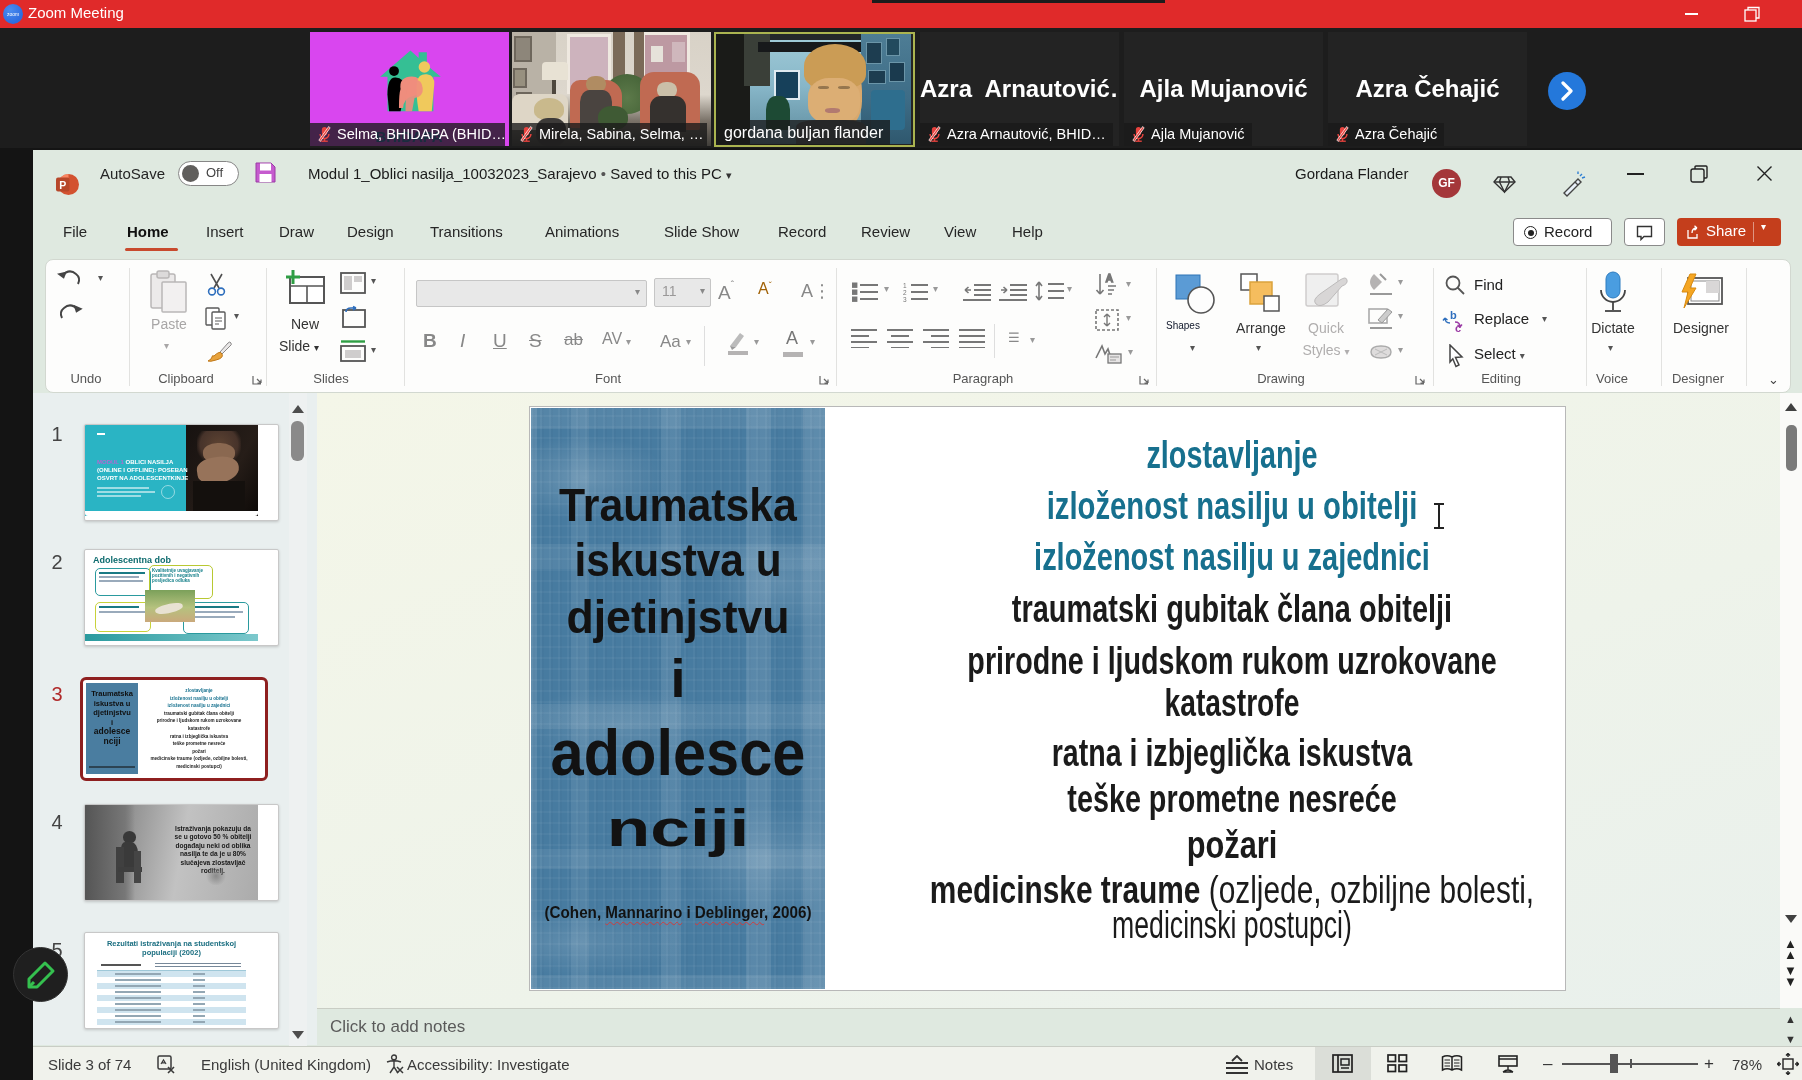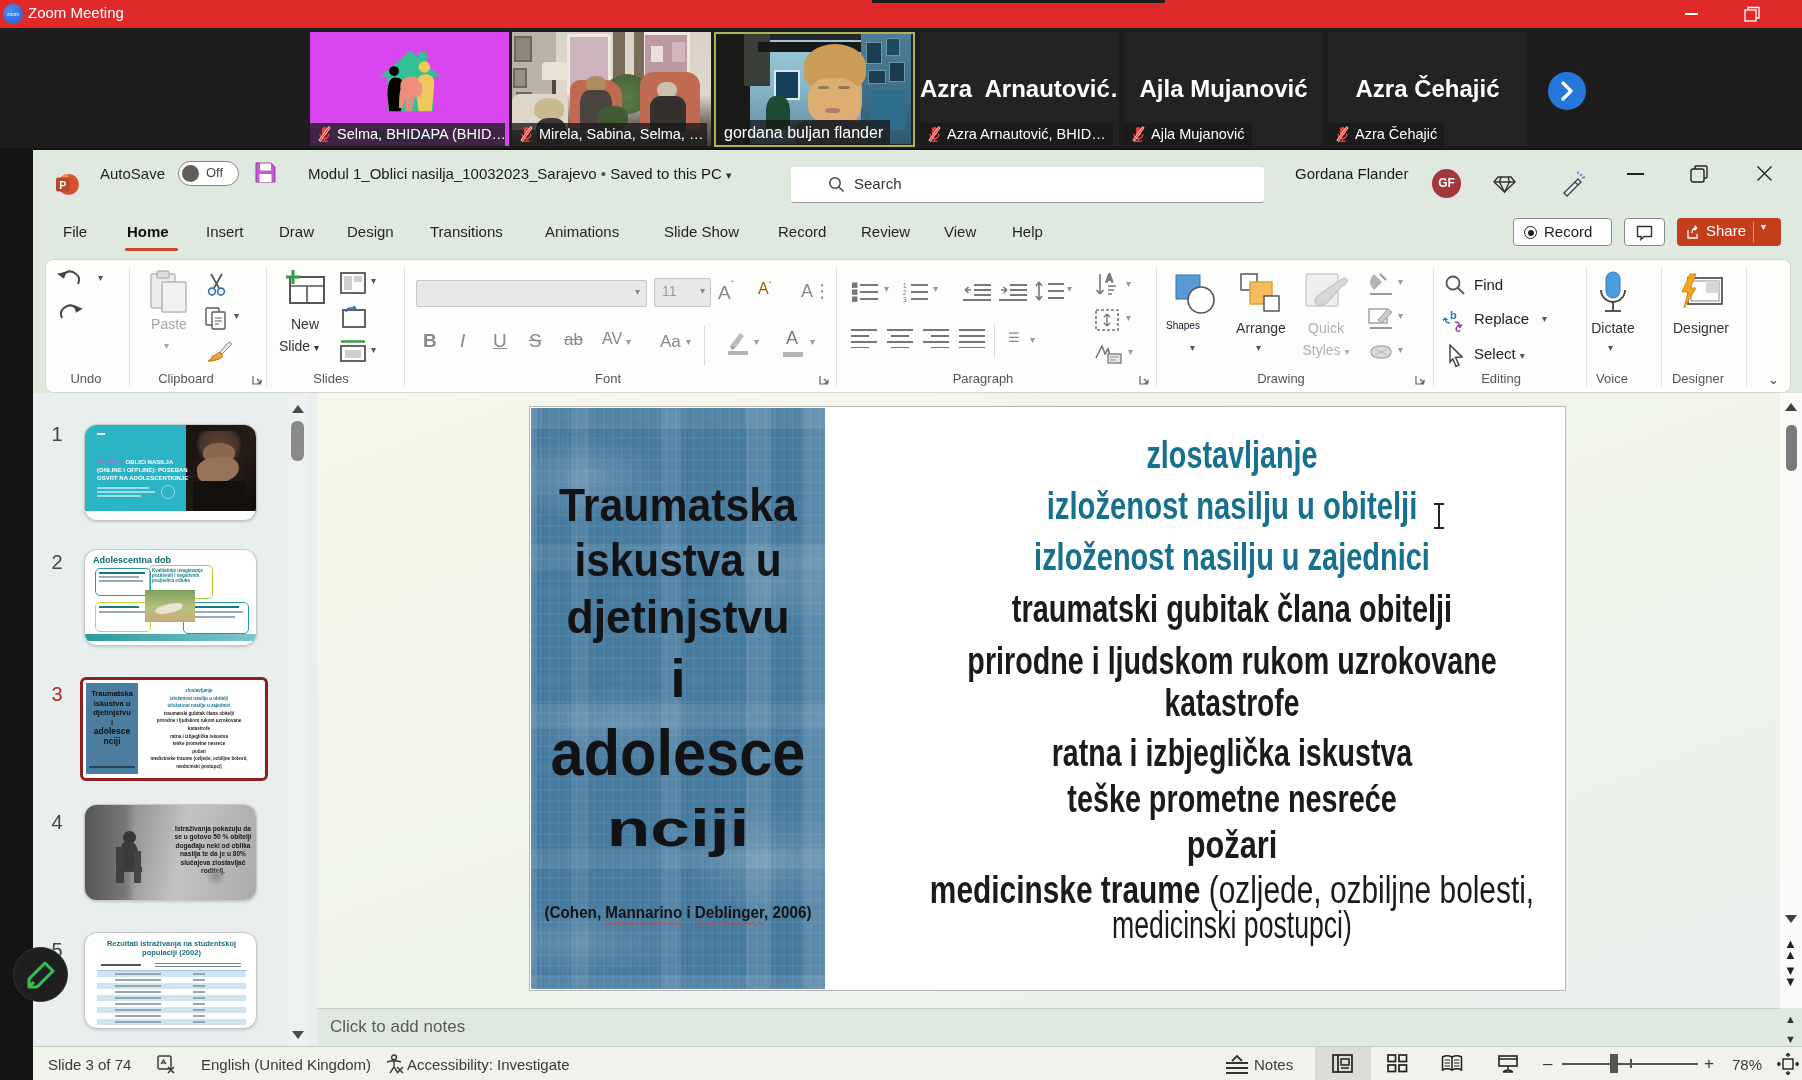--- a/index.html
+++ b/index.html
@@ -57,22 +57,22 @@
         radial-gradient(ellipse 160px 50px at 15% 92%, rgba(255,255,255,.13), transparent 70%),
         linear-gradient(90deg, rgba(255,255,255,.10) 0 6px, transparent 6px 40px, rgba(255,255,255,.07) 40px 58px, transparent 58px 130px, rgba(255,255,255,.09) 130px 150px, transparent 150px 215px, rgba(255,255,255,.10) 215px 240px, transparent 240px 272px, rgba(255,255,255,.12) 272px 294px),
         linear-gradient(0deg, rgba(255,255,255,.08) 0 14px, transparent 14px 120px, rgba(255,255,255,.07) 120px 140px, transparent 140px 260px, rgba(255,255,255,.08) 260px 285px, transparent 285px 420px, rgba(255,255,255,.07) 420px 445px, transparent 445px 560px, rgba(255,255,255,.08) 560px 581px),
         repeating-linear-gradient(90deg, rgba(255,255,255,.04) 0 2px, rgba(0,0,30,.025) 2px 4px, transparent 4px 9px),
         repeating-linear-gradient(0deg, rgba(255,255,255,.04) 0 2px, transparent 2px 11px),
         #477ba0; }
 
   
   .thnum { position:absolute; left:14px; width:20px; text-align:center; font-size:20px; color:#444; }
   .thnum.sel { color:#b02a2a; }
-  .th { position:absolute; left:51px; width:173px; height:97px; background:#fff;
-      border:1px solid #c8c8c8; border-radius:13px; overflow:hidden; box-shadow:0 1px 3px rgba(0,0,0,.18);padding-left:36px; }
+  .th { position:absolute; left:51px; width:195px; height:97px; background:#fff;
+      border:1px solid #c8c8c8; border-radius:2px; overflow:hidden; box-shadow:0 1px 3px rgba(0,0,0,.18);padding-left:36px; }
   .th3box { position:absolute; left:47px; width:188px; height:104px; background:#fff;
       border:3.5px solid #8e1f1f; border-radius:6px; overflow:hidden; }
   #pscroll { position:absolute; left:256px; top:0; width:18px; height:653px; background:#eef1f1; }
 
   
   .bl { position:absolute; left:0; width:294px; text-align:center; color:#121212;
       font-weight:bold; line-height:1.1; }
   .rl { position:absolute; left:297px; width:810px; text-align:center; color:#1b1b1b;
       font-weight:bold; font-size:38px; white-space:nowrap; line-height:44px; }
   .teal { color:#17708e; }
@@ -251,27 +251,20 @@
         <div class="abs" style="left:3px;top:3px;width:17px;height:17px;border-radius:50%;background:#605e5c;"></div>
         <div class="abs" style="left:27px;top:3px;font-size:13px;color:#444;">Off</div>
       </div>
       <svg class="abs" style="left:221px;top:11px;" width="23" height="23" viewBox="0 0 23 23">
         <path d="M2 2 L17 2 L21 6 L21 21 L2 21 Z" fill="#c55bce" stroke="#9b3ba5" stroke-width="1"></path>
         <rect x="6" y="2.5" width="11" height="7" fill="#fff"></rect>
         <rect x="5.5" y="13" width="12" height="8" fill="#fff"></rect>
       </svg>
       <div class="abs" style="left:275px;top:15px;font-size:15px;color:#1b1b1b;">Modul 1_Oblici nasilja_10032023_Sarajevo <span style="color:#555">•</span> Saved to this PC <span style="font-size:11px;color:#333">▾</span></div>
 
-      <div class="abs" style="left:757px;top:16px;width:475px;height:37px;background:#fff;border:1px solid #e3e3e3;border-bottom:1px solid #9a9a9a;border-radius:4px;">
-        <svg class="abs" style="left:37px;top:9px;" width="17" height="17" viewBox="0 0 17 17">
-          <circle cx="7" cy="7" r="5.2" fill="none" stroke="#444" stroke-width="1.5"></circle>
-          <line x1="11" y1="11" x2="15.5" y2="15.5" stroke="#444" stroke-width="1.5"></line>
-        </svg>
-        <div class="abs" style="left:63px;top:8px;font-size:15px;color:#333;">Search</div>
-      </div>
       <div class="abs" style="left:1262px;top:15px;font-size:15px;color:#1b1b1b;">Gordana Flander</div>
       <div class="abs" style="left:1399px;top:19px;width:29px;height:29px;border-radius:50%;background:#a4373a;color:#fff;font-size:12px;font-weight:bold;text-align:center;line-height:29px;">GF</div>
       <svg class="abs" style="left:1459px;top:21px;" width="25" height="25" viewBox="0 0 25 25">
         <g fill="none" stroke="#333" stroke-width="1.4">
           <path d="M6 6 L19 6 L23 11 L12.5 21 L2 11 Z"></path>
           <path d="M2 11 L23 11 M9 6 L7.5 11 L12.5 21 L17.5 11 L16 6"></path>
         </g>
       </svg>
       <svg class="abs" style="left:1527px;top:21px;" width="26" height="26" viewBox="0 0 26 26">
         <g stroke="#333" stroke-width="1.4" fill="none">

